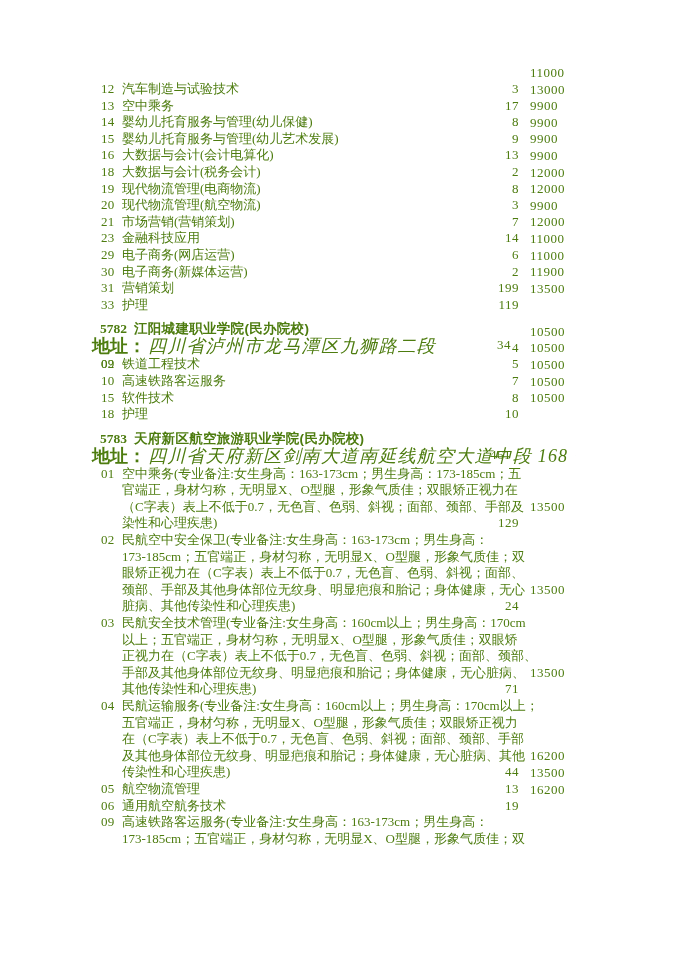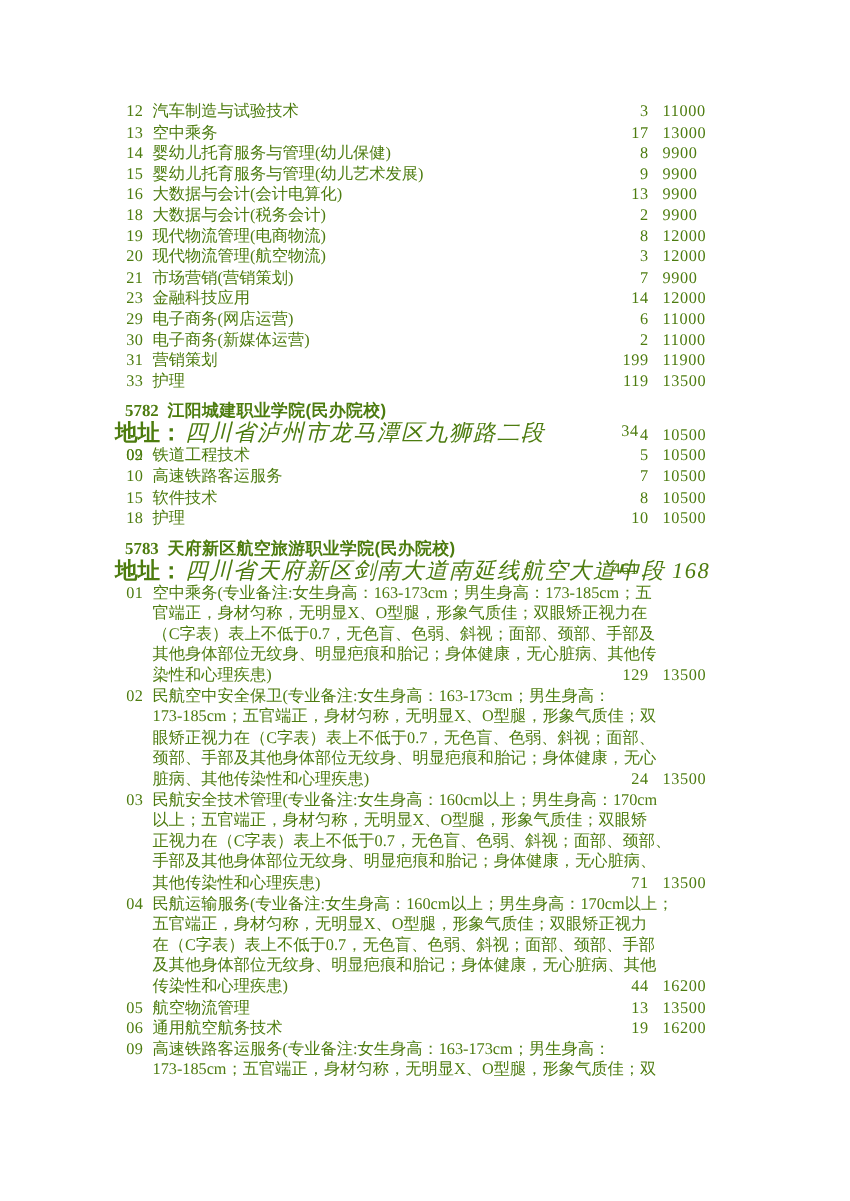--- a/index.html
+++ b/index.html
@@ -86,21 +86,21 @@
     position: absolute;
     left: 481px;
     bottom: 0;
     width: 38px;
     text-align: right;
     letter-spacing: 0.5px;
   }
   .row .fee {
     position: absolute;
     left: 530px;
-    bottom: 0;
+    bottom: 16px;
     width: 46px;
     text-align: left;
     letter-spacing: 0.5px;
   }
 </style>
 </head>
 <body>
 
 <div class="page">
   <div id="doc-root">
@@ -266,21 +266,20 @@
       <div class="section school-section">
         <div class="school-header"><span class="h-code">5783</span><span class="h-name">天府新区航空旅游职业学院(民办院校)</span><span class="h-total">461</span></div>
         <div class="address"><span class="addr-label">地址：</span><span class="addr-value">四川省天府新区剑南大道南延线航空大道中段 168 号</span></div>
         <div class="rows">
           <div class="row">
             <span class="code">01</span>
             <div class="name">
               <div class="line">空中乘务(专业备注:女生身高：163-173cm；男生身高：173-185cm；五</div>
               <div class="line">官端正，身材匀称，无明显X、O型腿，形象气质佳；双眼矫正视力在</div>
               <div class="line">（C字表）表上不低于0.7，无色盲、色弱、斜视；面部、颈部、手部及</div>
-              <div class="line">其他身体部位无纹身、明显疤痕和胎记；身体健康，无心脏病、其他传</div>
               <div class="line">染性和心理疾患)</div>
             </div>
             <span class="count">129</span>
             <span class="fee">13500</span>
           </div>
           <div class="row">
             <span class="code">02</span>
             <div class="name">
               <div class="line">民航空中安全保卫(专业备注:女生身高：163-173cm；男生身高：</div>
               <div class="line">173-185cm；五官端正，身材匀称，无明显X、O型腿，形象气质佳；双</div>

